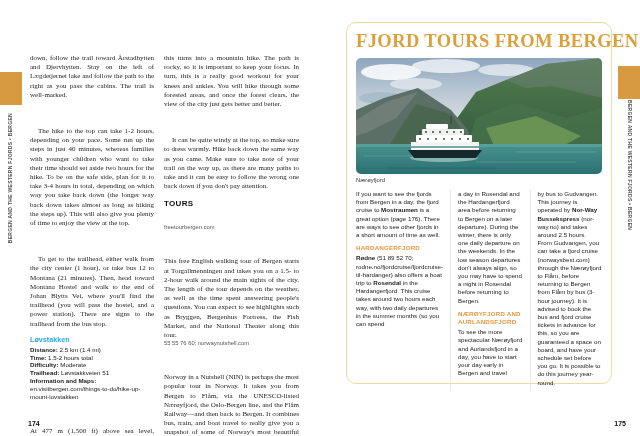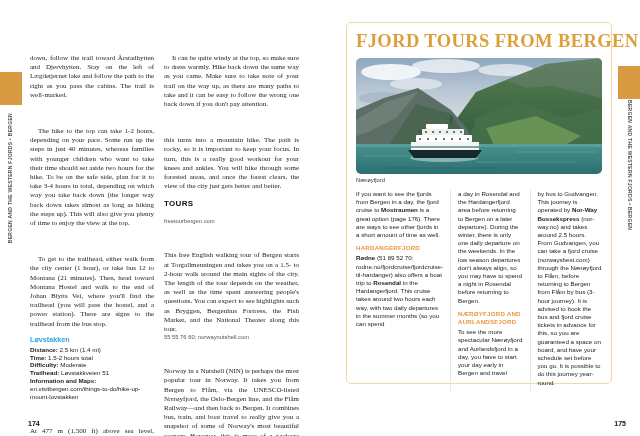--- a/index.html
+++ b/index.html
@@ -20,31 +20,31 @@
   
   .lcol { position:absolute; top:27px; }
   .lcol1 { left:30px;  width:124px; }
   .lcol2 { left:164px; width:135px; }
   p.body { font-family:"Liberation Serif", serif; font-size:7px; line-height:9.2px;
            text-align:justify; color:#1c1c1c;margin-top:27px; }
   p.body.indent { text-indent:8px; }
   .blue-head { color:#2aa9e0; font-size:7.2px; font-weight:bold;
                margin:6px 0 2px; }
   .tours-head { font-size:8px; font-weight:bold; letter-spacing:0.3px;
-                color:#111; margin:8px 0 10px; }
+                color:#111; margin:8px 0 16px; }
   .contact { font-size:5.8px; color:#555; margin-bottom:2px; }
   .details { font-size:6.2px; line-height:7.8px; color:#222; margin-bottom:2px; }
   .details b { font-weight:bold; }
   .pagenum { position:absolute; bottom:9px; font-size:7px; font-weight:bold; color:#111; }
   .pagenum.left { left:28px; }
   .pagenum.right { right:14px; }
 
   
   .feature-box { position:absolute; left:346px; top:22px; width:266px; height:362px;
-                 border:1px solid #eed9a0; border-radius:5px; padding:7px 9px 8px; }
+                 border:1px solid #eed9a0; border-radius:10px; padding:7px 9px 8px; }
   .box-title { font-family:"Liberation Serif", serif; font-weight:bold;
                font-size:18.5px; letter-spacing:0.4px; color:#dc9f3a;
                margin:1px 0 6px; white-space:nowrap; }
   .photo { width:246px; height:116px; border-radius:5px; overflow:hidden; display:block; }
   .caption { font-size:5.8px; color:#333; margin:3px 0 7px; }
   .box-cols { display:flex; }
   .bcol { flex:1; font-size:6.2px; line-height:8.2px; color:#222; }
   .bcol + .bcol { border-left:1px solid #e7e7e7; margin-left:7px; padding-left:7px; }
   .bcol p { margin-bottom:4px; }
   .orange-head { color:#e8973f; font-size:6.2px; font-weight:bold;
@@ -69,22 +69,22 @@
     <div><b>Time:</b><span> 1.5-2 hours total</span></div>
     <div><b>Difficulty:</b><span> Moderate</span></div>
     <div><b>Trailhead:</b><span> Løvstakkveien 51</span></div>
     <div><b>Information and Maps:</b><span> en.visitbergen.com/things-to-do/hike-up-mount-lovstakken</span></div>
   </div>
 
   <p class="body">At 477 m (1,500 ft) above sea level, Løvstakken is another hike that gives you quite an impressive view of the city and its surroundings. There are many routes to take up this mountain, but the favored one starts near Danmarks Plass. To get there, take bus 10 from Festplassen to Blekenberg (10 minutes). From there, follow the signs to Løvstakken (5-6 minutes).</p>
 </div>
 
 <div class="lcol lcol2">
+  <p class="body">this turns into a mountain hike. The path is rocky, so it is important to keep your focus. In turn, this is a really good workout for your knees and ankles. You will hike through some forested areas, and once the forest clears, the view of the city just gets better and better.</p>
   <p class="body indent">It can be quite windy at the top, so make sure to dress warmly. Hike back down the same way as you came. Make sure to take note of your trail on the way up, as there are many paths to take and it can be easy to follow the wrong one back down if you don't pay attention.</p>
-  <p class="body">this turns into a mountain hike. The path is rocky, so it is important to keep your focus. In turn, this is a really good workout for your knees and ankles. You will hike through some forested areas, and once the forest clears, the view of the city just gets better and better.</p>
 
   <div class="tours-head">TOURS</div>
 
   <div class="contact">freetourbergen.com</div>
   <p class="body">This free English walking tour of Bergen starts at Torgallmenningen and takes you on a 1.5- to 2-hour walk around the main sights of the city. The length of the tour depends on the weather, as well as the time spent answering people's questions. You can expect to see highlights such as Bryggen, Bergenhus Fortress, the Fish Market, and the National Theater along this tour.</p>
 
   <div class="contact">55 55 76 60; norwaynutshell.com</div>
   <p class="body">Norway in a Nutshell (NIN) is perhaps the most popular tour in Norway. It takes you from Bergen to Flåm, via the UNESCO-listed Nærøyfjord, the Oslo-Bergen line, and the Flåm Railway—and then back to Bergen. It combines bus, train, and boat travel to really give you a snapshot of some of Norway's most beautiful scenery. However, this is more of a package deal than a tour. When you book the NIN tour, you are traveling on the same public transportation as those who booked it on their own, and there is no guide.</p>
 </div>
 

